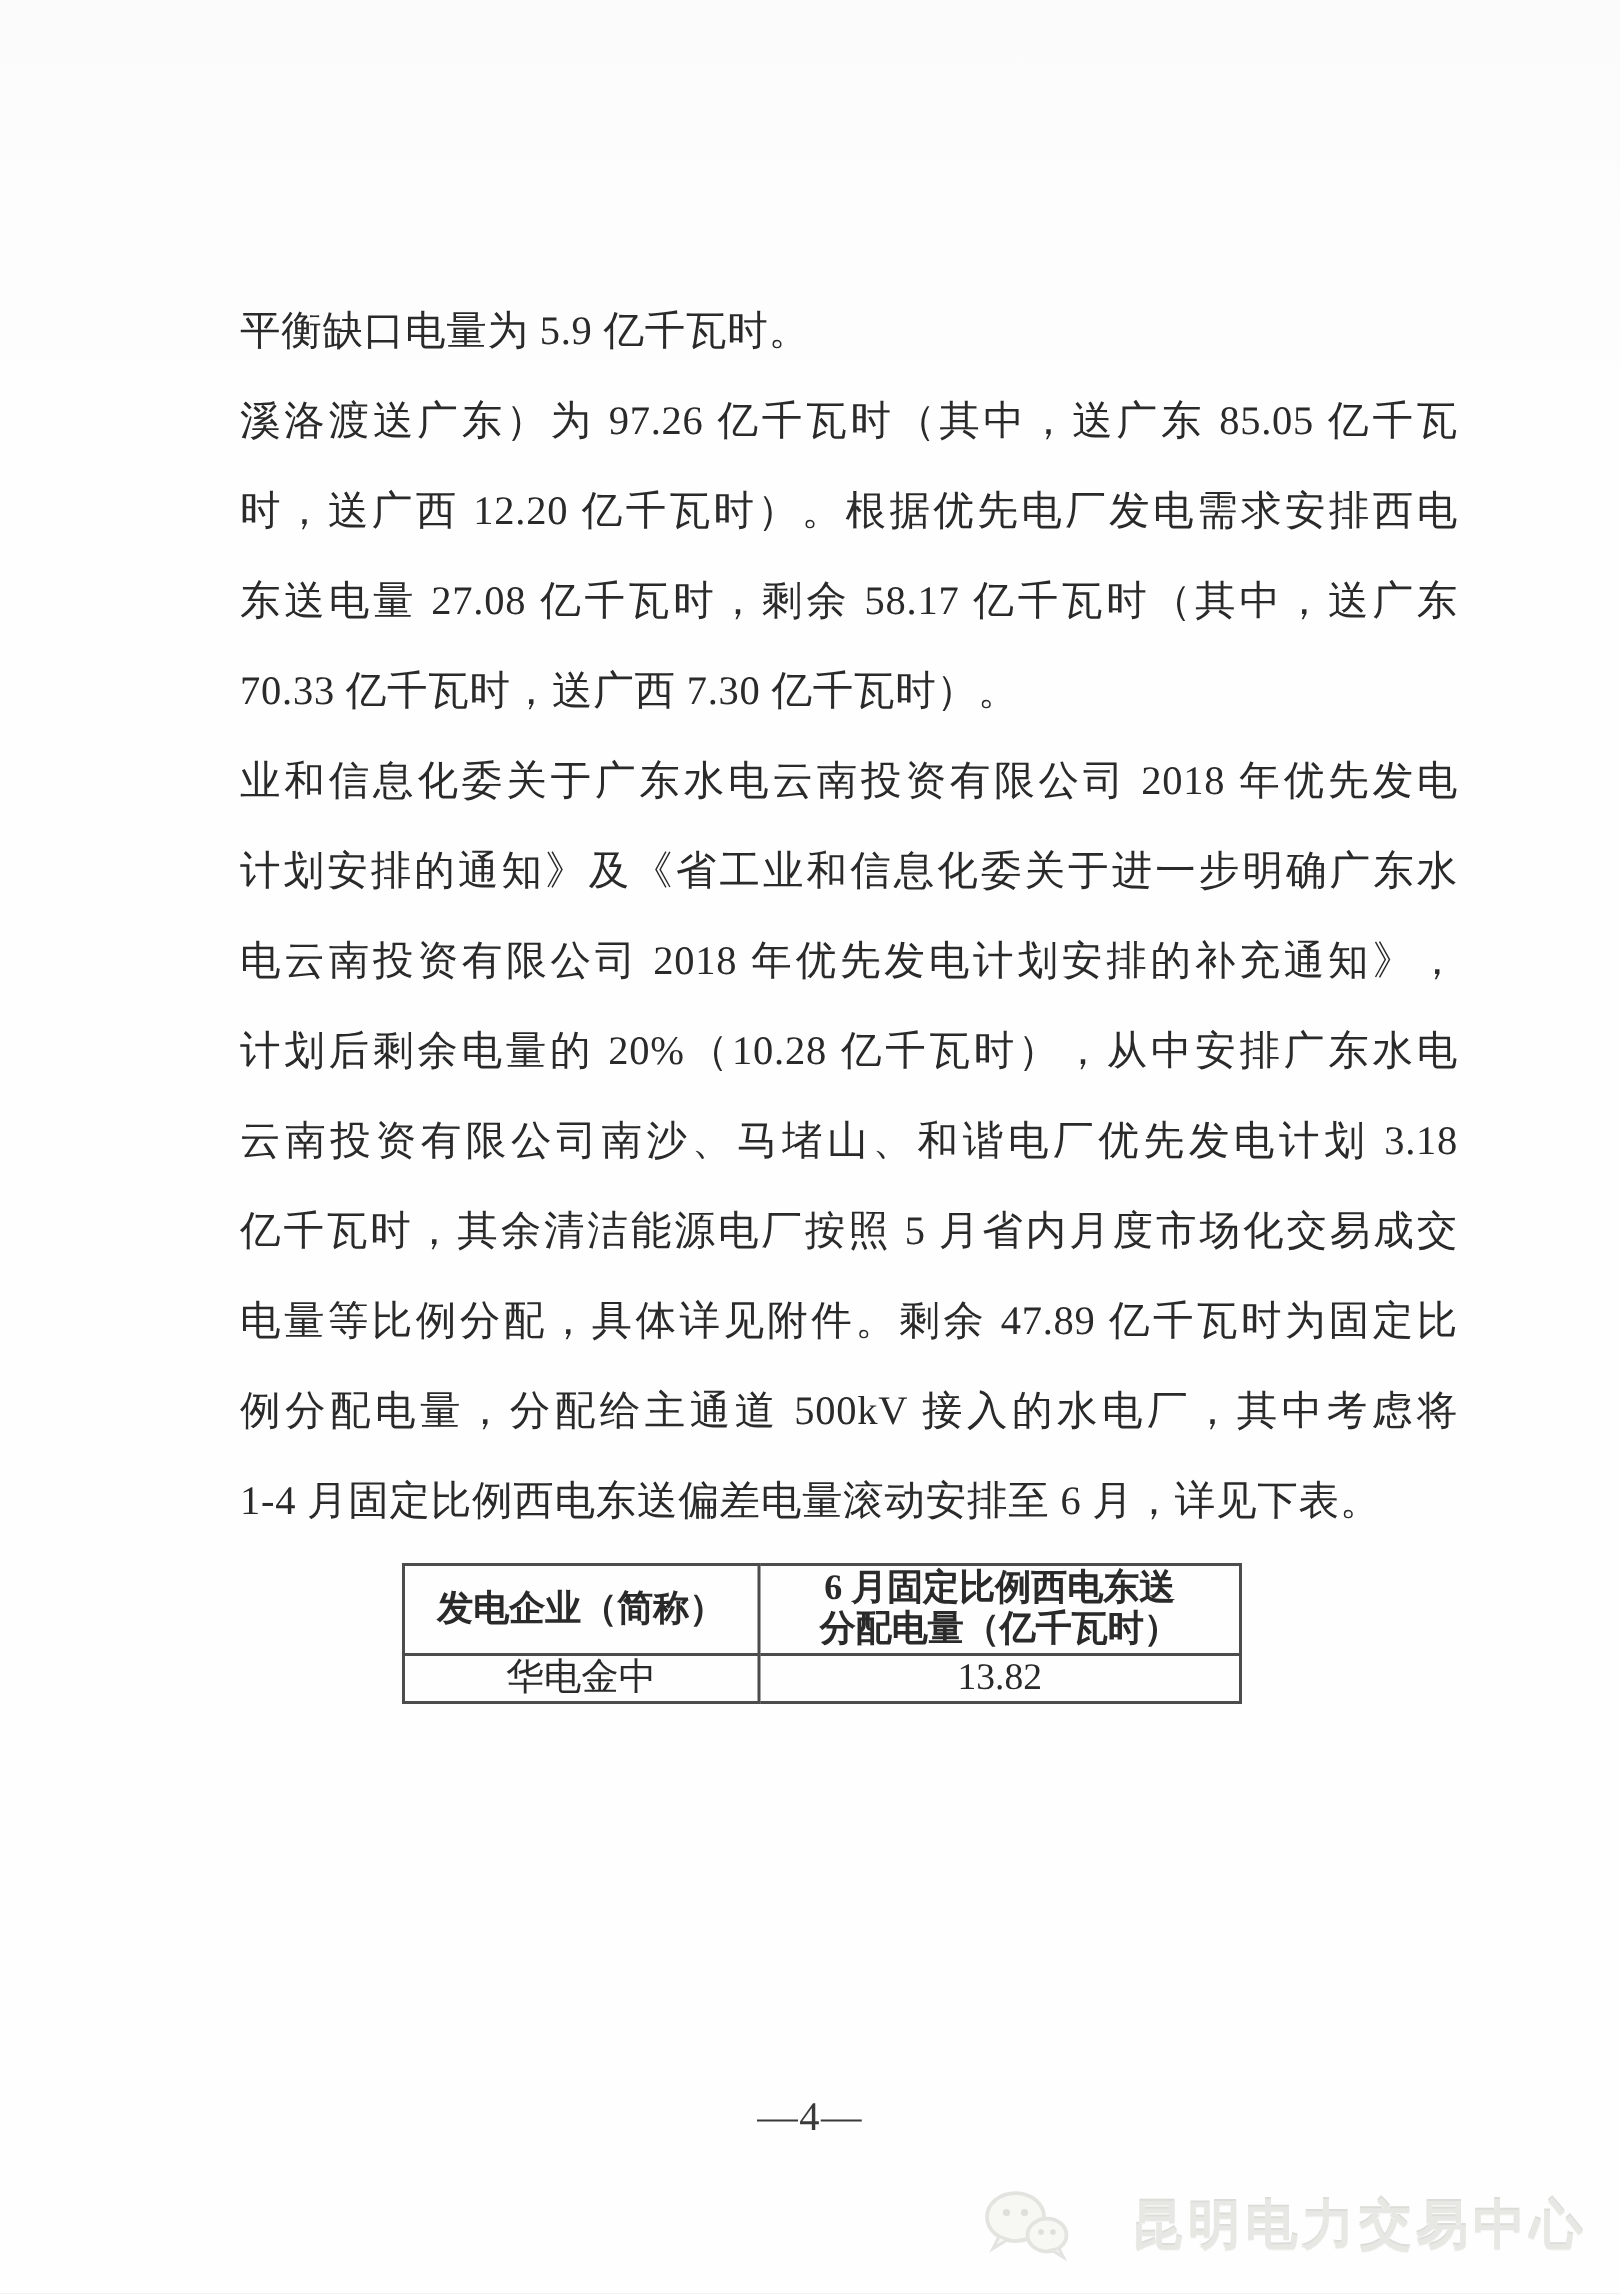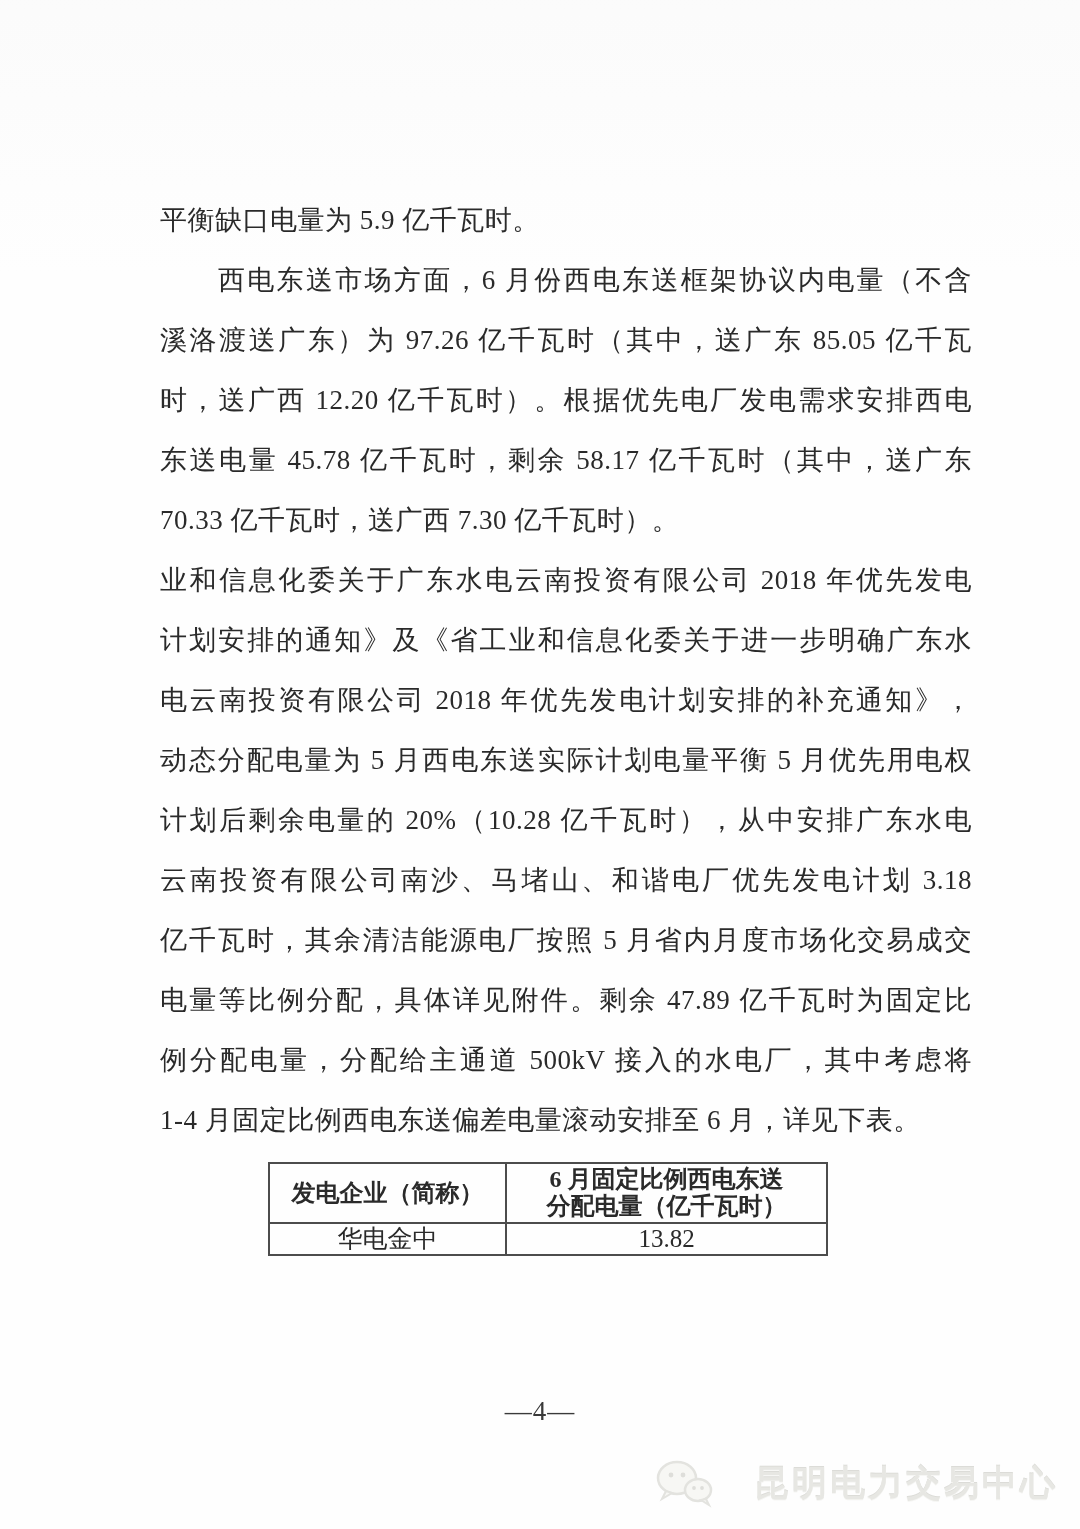--- a/index.html
+++ b/index.html
@@ -108,29 +108,27 @@
   }
   .watermark svg { display: block; }
 </style>
 </head>
 <body>
 
 <div class="page">
 
   <div class="content">
     <div class="line para-end">平衡缺口电量为 5.9 亿千瓦时。</div>
-    <div class="line indent">西电东送市场方面，6 月份西电东送框架协议内电量（不含</div>
     <div class="line">溪洛渡送广东）为 97.26 亿千瓦时（其中，送广东 85.05 亿千瓦</div>
     <div class="line">时，送广西 12.20 亿千瓦时）。根据优先电厂发电需求安排西电</div>
-    <div class="line">东送电量 45.78 亿千瓦时，剩余 58.17 亿千瓦时（其中，送广东</div>
+    <div class="line">东送电量 27.08 亿千瓦时，剩余 58.17 亿千瓦时（其中，送广东</div>
     <div class="line para-end">70.33 亿千瓦时，送广西 7.30 亿千瓦时）。</div>
     <div class="line">业和信息化委关于广东水电云南投资有限公司 2018 年优先发电</div>
     <div class="line">计划安排的通知》及《省工业和信息化委关于进一步明确广东水</div>
     <div class="line">电云南投资有限公司 2018 年优先发电计划安排的补充通知》，</div>
-    <div class="line">动态分配电量为 5 月西电东送实际计划电量平衡 5 月优先用电权</div>
     <div class="line">计划后剩余电量的 20%（10.28 亿千瓦时），从中安排广东水电</div>
     <div class="line">云南投资有限公司南沙、马堵山、和谐电厂优先发电计划 3.18</div>
     <div class="line">亿千瓦时，其余清洁能源电厂按照 5 月省内月度市场化交易成交</div>
     <div class="line">电量等比例分配，具体详见附件。剩余 47.89 亿千瓦时为固定比</div>
     <div class="line">例分配电量，分配给主通道 500kV 接入的水电厂，其中考虑将</div>
     <div class="line para-end">1-4 月固定比例西电东送偏差电量滚动安排至 6 月，详见下表。</div>
 
     <table class="alloc-table">
       <tbody>
           <tr class="header-row">

